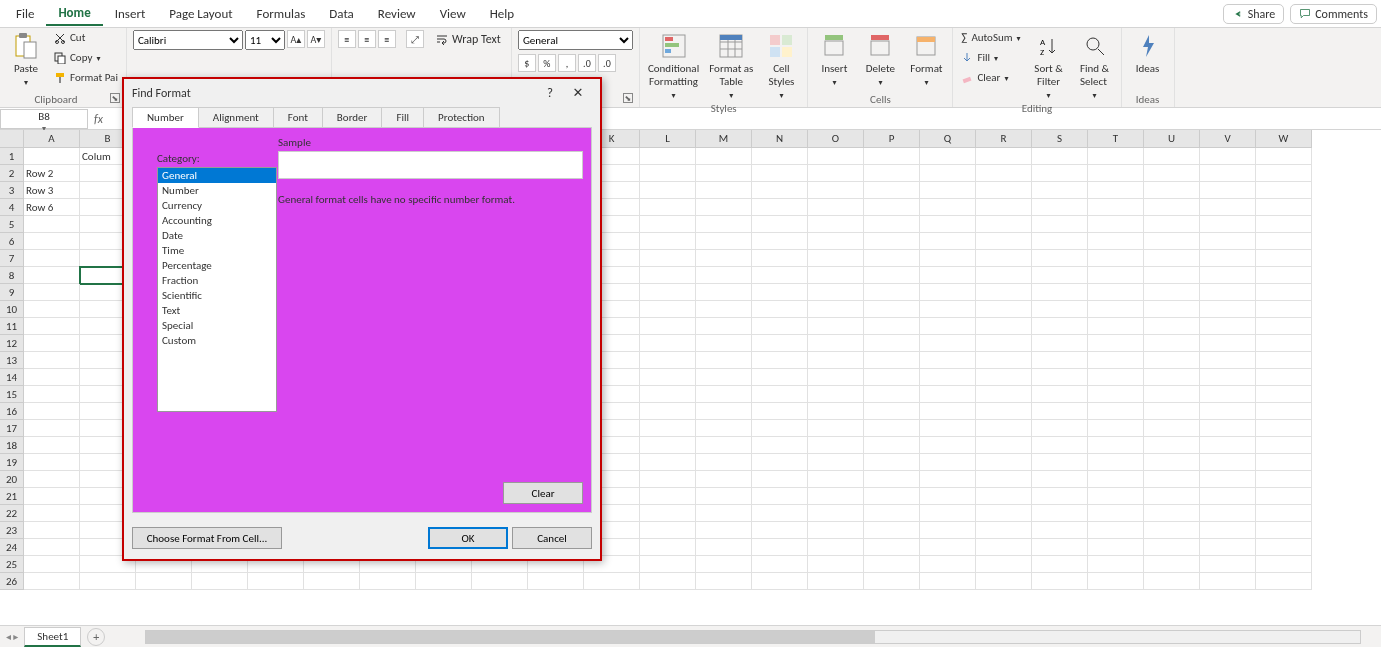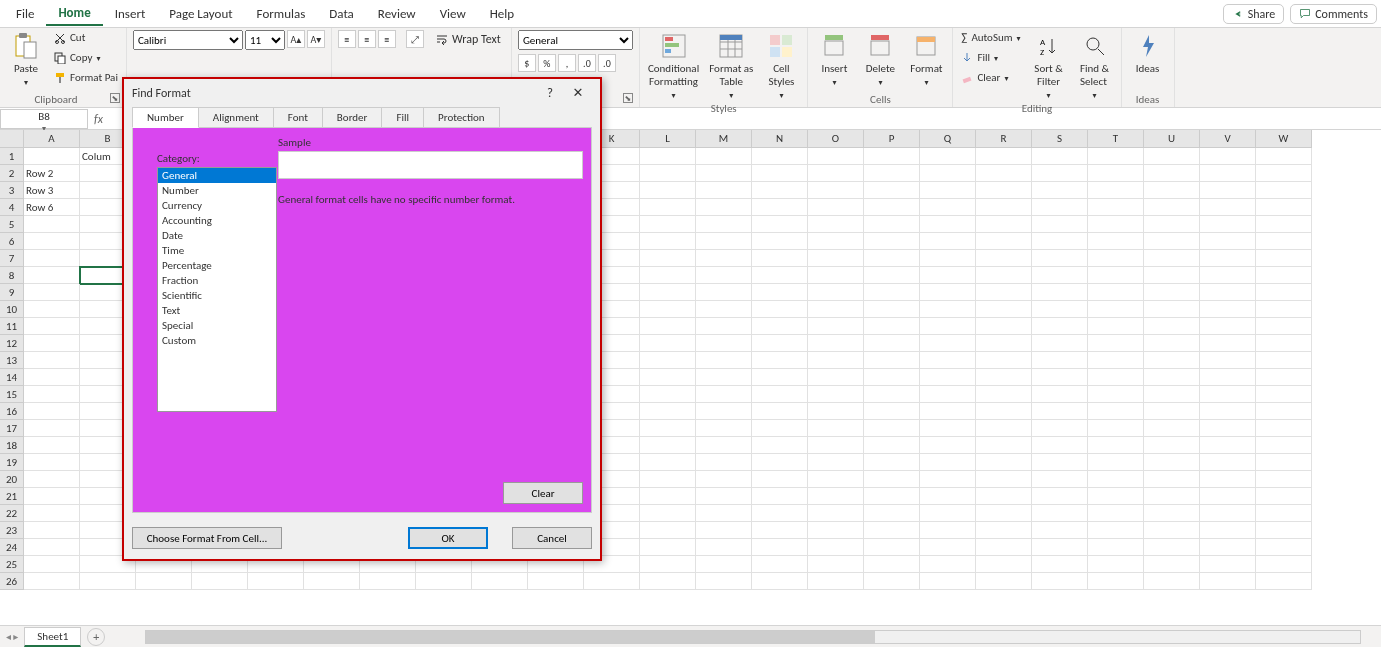--- a/index.html
+++ b/index.html
@@ -68,21 +68,21 @@
 .dlg-body { flex: 1; margin: 0 8px 8px 8px; border: 1px solid #ccc; background: #d946ef; padding: 24px; position: relative; margin-top: -1px; }
 .cat-label { font-size: 11px; margin-bottom: 2px; }
 .cat-list { width: 120px; height: 245px; border: 1px solid #999; overflow-y: auto; font-size: 11px; background: #fff; }
 .cat-list div { padding: 1px 4px; cursor: pointer; }
 .cat-list div.sel { background: #0078d4; color: #fff; }
 .sample-box { position: absolute; left: 145px; top: 8px; right: 8px; }
 .sample-label { font-size: 11px; }
 .sample-field { height: 28px; border: 1px solid #ccc; margin-top: 2px; background: #fff; }
 .format-desc { font-size: 11px; margin-top: 14px; }
 .clear-btn { position: absolute; right: 8px; bottom: 8px; width: 80px; height: 22px; background: #e1e1e1; border: 1px solid #999; font-size: 11px; cursor: pointer; }
-.dlg-footer { display: flex; align-items: center; padding: 6px 8px 10px 8px; gap: 24px; }
+.dlg-footer { display: flex; align-items: center; padding: 6px 8px 10px 8px; gap: 4px; }
 .dlg-footer .sp { flex: 1; }
 .dlg-btn { width: 80px; height: 22px; background: #e1e1e1; border: 1px solid #999; font-size: 11px; cursor: pointer; }
 .dlg-btn.primary { border: 1px solid #0078d4; box-shadow: 0 0 0 1px #0078d4 inset; }
 .choose-btn { width: 150px; height: 22px; background: #e1e1e1; border: 1px solid #999; font-size: 11px; cursor: pointer; text-align: center; }
 
 .collapse-arrow { position: absolute; right: 4px; bottom: 2px; font-size: 10px; color: #666; cursor: pointer; }
 </style>
 </head>
 <body>
 

